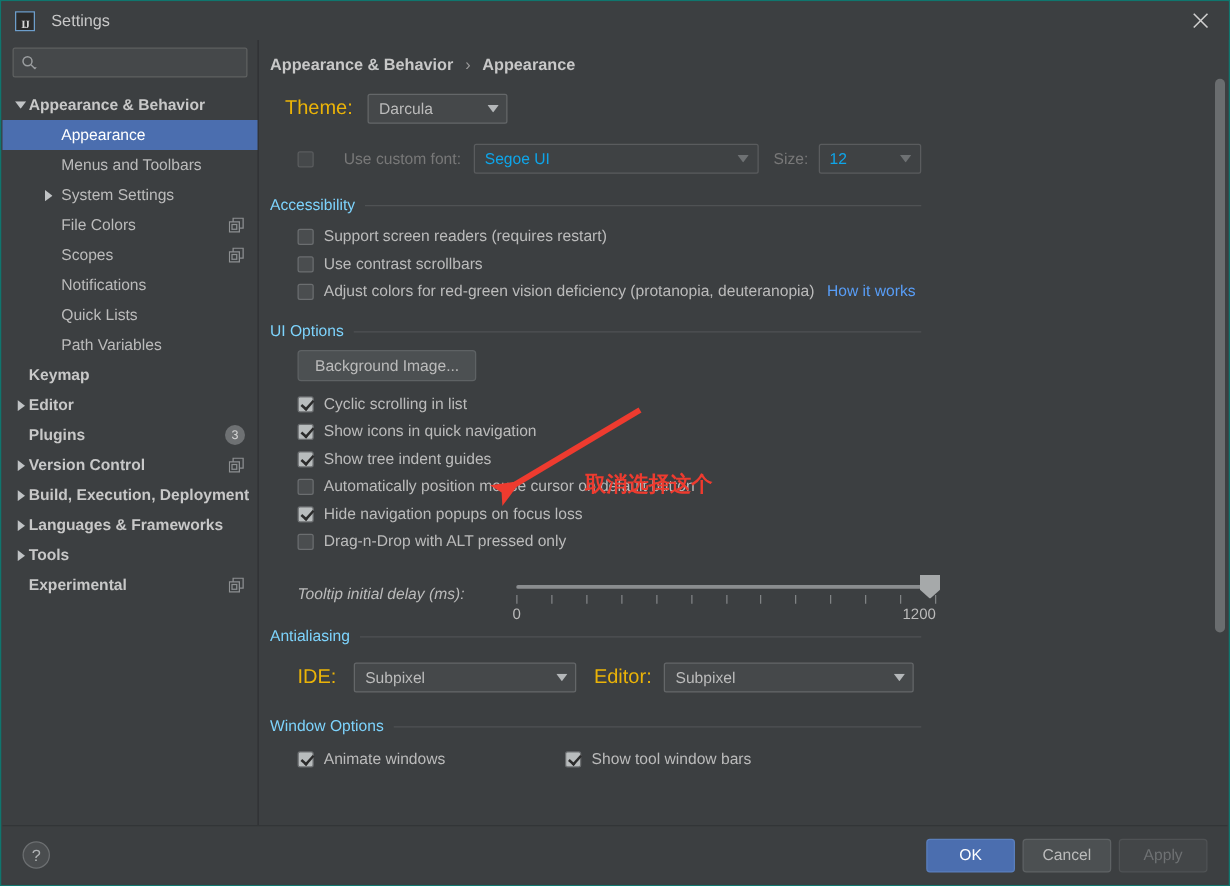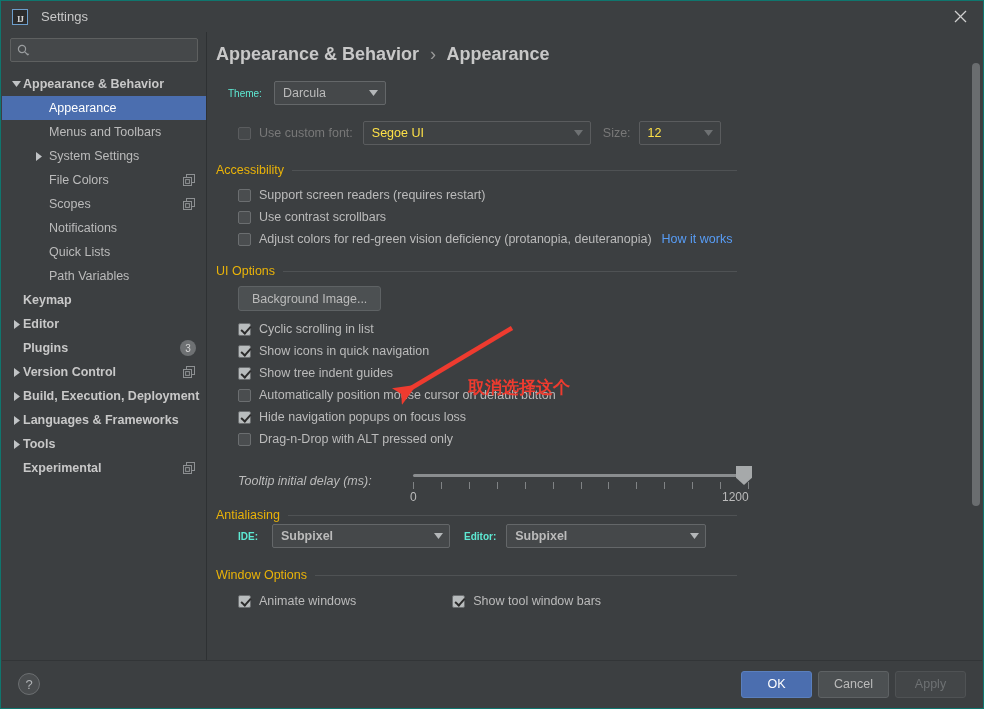--- a/index.html
+++ b/index.html
@@ -85,39 +85,39 @@
     font-size: 10px; display: flex; align-items: center;
     justify-content: center; padding: 0 4px;
   }
 
   
   .main {
     position: absolute; left: 207px; top: 31px; right: 1px; bottom: 48px;
     background: #3c3f41; overflow: hidden;
   }
   .breadcrumb {
-    padding: 12px 0 0 8px; font-size: 18px; font-weight: bold;
+    padding: 12px 0 0 8px; font-size: 13px; font-weight: bold;
     color: #c8c8c8;
   }
   .breadcrumb .sep { color: #9a9a9a; font-weight: normal; margin: 0 6px; }
 
   .content { position: relative; padding: 16px 0 0 8px; }
 
   .row { display: flex; align-items: center; }
-  .lbl-plain { color: #5eead4; font-size: 10px; }
+  .lbl-plain { color: #eab308; font-size: 16px; }
   .lbl-dim { color: #787878; font-size: 12.5px; }
 
   
   .combo {
     height: 24px; background: #45484a; border: 1px solid #646769;
     border-radius: 2px; display: flex; align-items: center;
     padding: 0 0 0 8px; color: #bbbbbb; font-size: 12.5px;
     position: relative; cursor: default;
   }
-  .combo.disabled { color: #fde047; border-color: #5a5c5e; background: #3f4244; }
+  .combo.disabled { color: #0ea5e9; border-color: #5a5c5e; background: #3f4244; }
   .combo .arrow {
     width: 22px; display: flex; align-items: center; justify-content: center;
     margin-left: auto;
   }
   .combo .txt { white-space: nowrap; }
 
   
   .cb {
     width: 13px; height: 13px; border: 1px solid #6b6e70;
     background: #b8bcbd; border-radius: 2px; flex: 0 0 13px;
@@ -128,21 +128,21 @@
   .cb.on::after {
     content: ""; position: absolute; left: 4px; top: 0px;
     width: 4px; height: 8px; border: solid #2b2b2b;
     border-width: 0 2px 2px 0; transform: rotate(42deg);
   }
   .cbrow { display: flex; align-items: center; height: 22px; cursor: default; }
   .cbrow .cbl { margin-left: 8px; color: #bbbbbb; font-size: 12.5px; }
 
   
   .group { display: flex; align-items: center; margin-top: 10px; }
-  .group .gt { color: #eab308; font-size: 12.5px; white-space: nowrap; }
+  .group .gt { color: #7dd3fc; font-size: 12.5px; white-space: nowrap; }
   .group .gline { flex: 1; height: 1px; background: #4f5254; margin-left: 8px; }
 
   .btn-plain {
     height: 25px; padding: 0 13px; background: #4c5052;
     border: 1px solid #5e6264; border-radius: 3px;
     color: #bbbbbb; font-size: 12.5px; cursor: default;
     display: inline-flex; align-items: center;
     font-family: "Liberation Sans", sans-serif;
   }
 
@@ -380,21 +380,21 @@
           <span class="arrow">
             <svg width="9" height="6" viewBox="0 0 9 6">
                 <path d="M0 0 L9 0 L4.5 6 Z" fill="#b4b7b9"></path>
               </svg>
           </span>
         </div>
       </div>
 
       <div class="row" style="margin-left:22px; margin-top:16px;">
         <div class="cb off disabled"></div>
-        <span class="lbl-dim" style="margin-left:8px;text-align:center;">Use custom font:</span>
+        <span class="lbl-dim" style="margin-left:24px;text-align:center;">Use custom font:</span>
         <div class="combo disabled" style="width:228px; margin-left:10px;">
           <span class="txt">Segoe UI</span>
           <span class="arrow">
             <svg width="9" height="6" viewBox="0 0 9 6">
                 <path d="M0 0 L9 0 L4.5 6 Z" fill="#6e7173"></path>
               </svg>
           </span>
         </div>
         <span class="lbl-dim" style="margin-left:12px;">Size:</span>
         <div class="combo disabled" style="width:82px; margin-left:8px;">
@@ -486,21 +486,21 @@
           <span class="stick-lbl" style="left:172px;">0</span>
           <span class="stick-lbl" style="left:484px;">1200</span>
         </div>
       </div>
 
       <div class="group" style="margin-right:245px; margin-top:4px;">
         <span class="gt">Antialiasing</span>
         <span class="gline"></span>
       </div>
 
-      <div class="row" style="margin-left:22px; margin-top:2px;font-weight:bold;">
+      <div class="row" style="margin-left:22px; margin-top:14px;">
         <span class="lbl-plain">IDE:</span>
         <div class="combo" style="width:178px; margin-left:14px;">
           <span class="txt">Subpixel</span>
           <span class="arrow">
             <svg width="9" height="6" viewBox="0 0 9 6">
                 <path d="M0 0 L9 0 L4.5 6 Z" fill="#b4b7b9"></path>
               </svg>
           </span>
         </div>
         <span class="lbl-plain" style="margin-left:14px;">Editor:</span>

